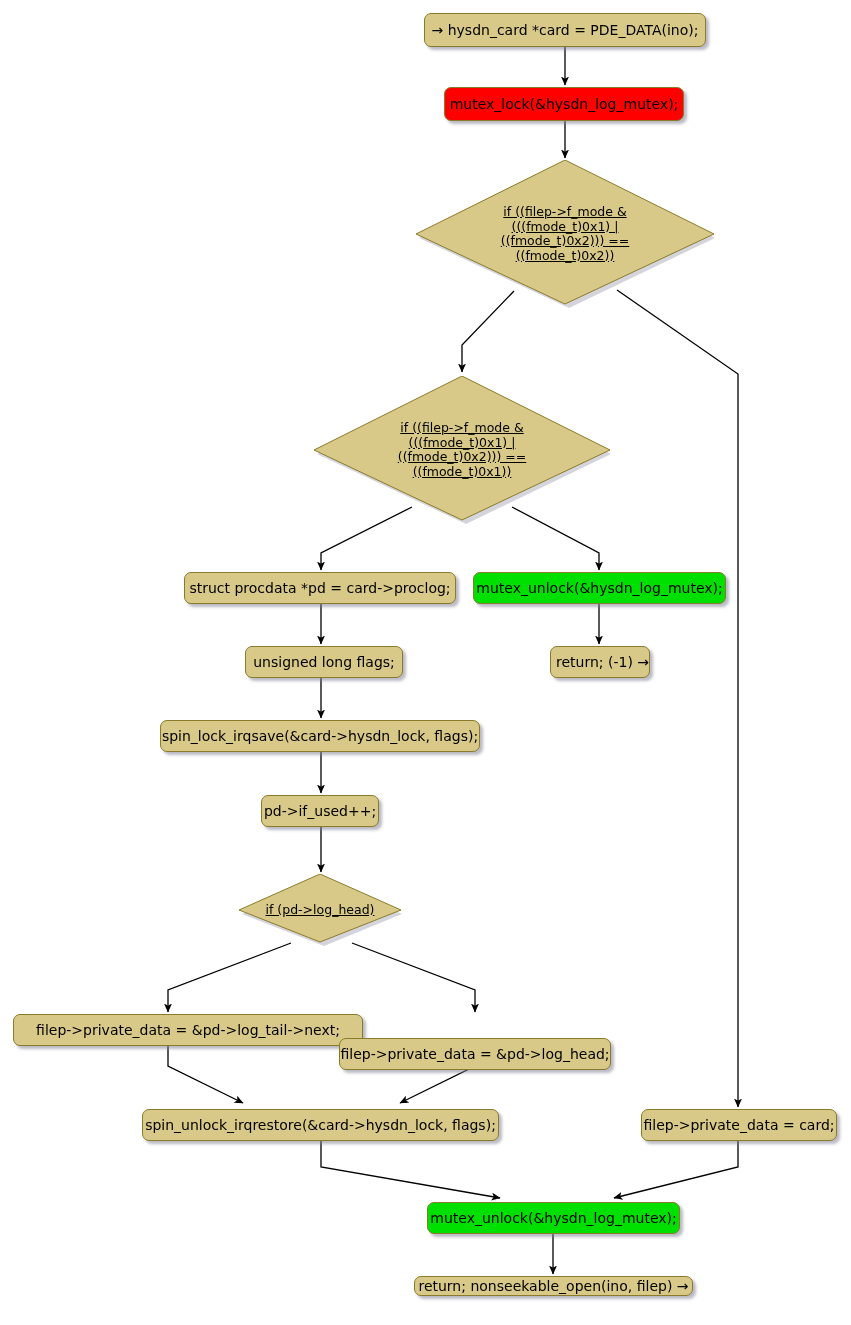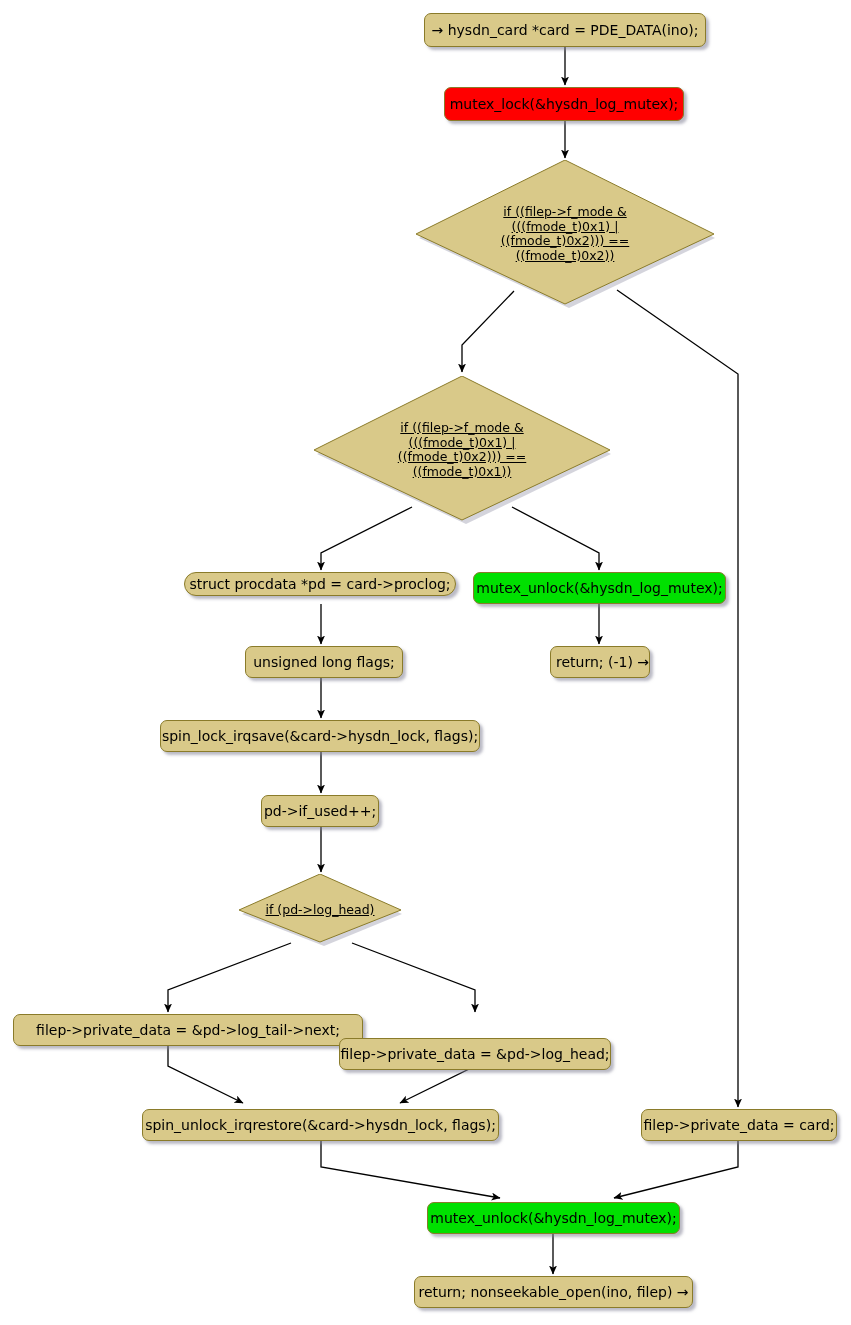--- a/index.html
+++ b/index.html
@@ -128,21 +128,21 @@
       <div class="node node-diamond" style="left: 313px; top: 376px; width: 298px; height: 148px;">
         <svg class="diamond-shape" viewBox="0 0 298 148" preserveAspectRatio="none">
           <path d="M153,4 L298,78 L153,148 L4,78 Z" fill="#b0b0c0" opacity="0.55"></path>
           <path d="M149,0 L297,74 L149,144 L1,74 Z" fill="#d9c989" stroke="#8a7b2a" stroke-width="1"></path>
         </svg>
         <div class="diamond-label">if ((filep-&gt;f_mode &amp;
 (((fmode_t)0x1) |
 ((fmode_t)0x2))) ==
 ((fmode_t)0x1))</div>
       </div>
-      <div class="node node-rect" style="left: 184px; top: 572px; width: 272px; height: 24px; border-radius: 12px;">
+      <div class="node node-rect" style="left: 184px; top: 572px; width: 272px; height: 32px;">
         <span>struct procdata *pd = card-&gt;proclog;</span>
       </div>
       <div class="node node-rect fill-green" style="left: 473px; top: 572px; width: 253px; height: 32px;">
         <span>mutex_unlock(&amp;hysdn_log_mutex);</span>
       </div>
       <div class="node node-rect" style="left: 245px; top: 646px; width: 158px; height: 32px;">
         <span>unsigned long flags;</span>
       </div>
       <div class="node node-rect" style="left: 550px; top: 646px; width: 100px; height: 32px; padding-left: 14px;">
         <span>return; (-1) →</span>
@@ -168,17 +168,17 @@
       </div>
       <div class="node node-rect" style="left: 142px; top: 1109px; width: 357px; height: 32px;">
         <span>spin_unlock_irqrestore(&amp;card-&gt;hysdn_lock, flags);</span>
       </div>
       <div class="node node-rect" style="left: 641px; top: 1109px; width: 196px; height: 32px;">
         <span>filep-&gt;private_data = card;</span>
       </div>
       <div class="node node-rect fill-green" style="left: 427px; top: 1202px; width: 253px; height: 32px;">
         <span>mutex_unlock(&amp;hysdn_log_mutex);</span>
       </div>
-      <div class="node node-rect" style="left: 414px; top: 1276px; width: 279px; height: 32px;">
+      <div class="node node-rect" style="left: 414px; top: 1276px; width: 279px; height: 20px;">
         <span>return; nonseekable_open(ino, filep) →</span>
       </div>
     </div>
 </div>
 
 </body></html>

